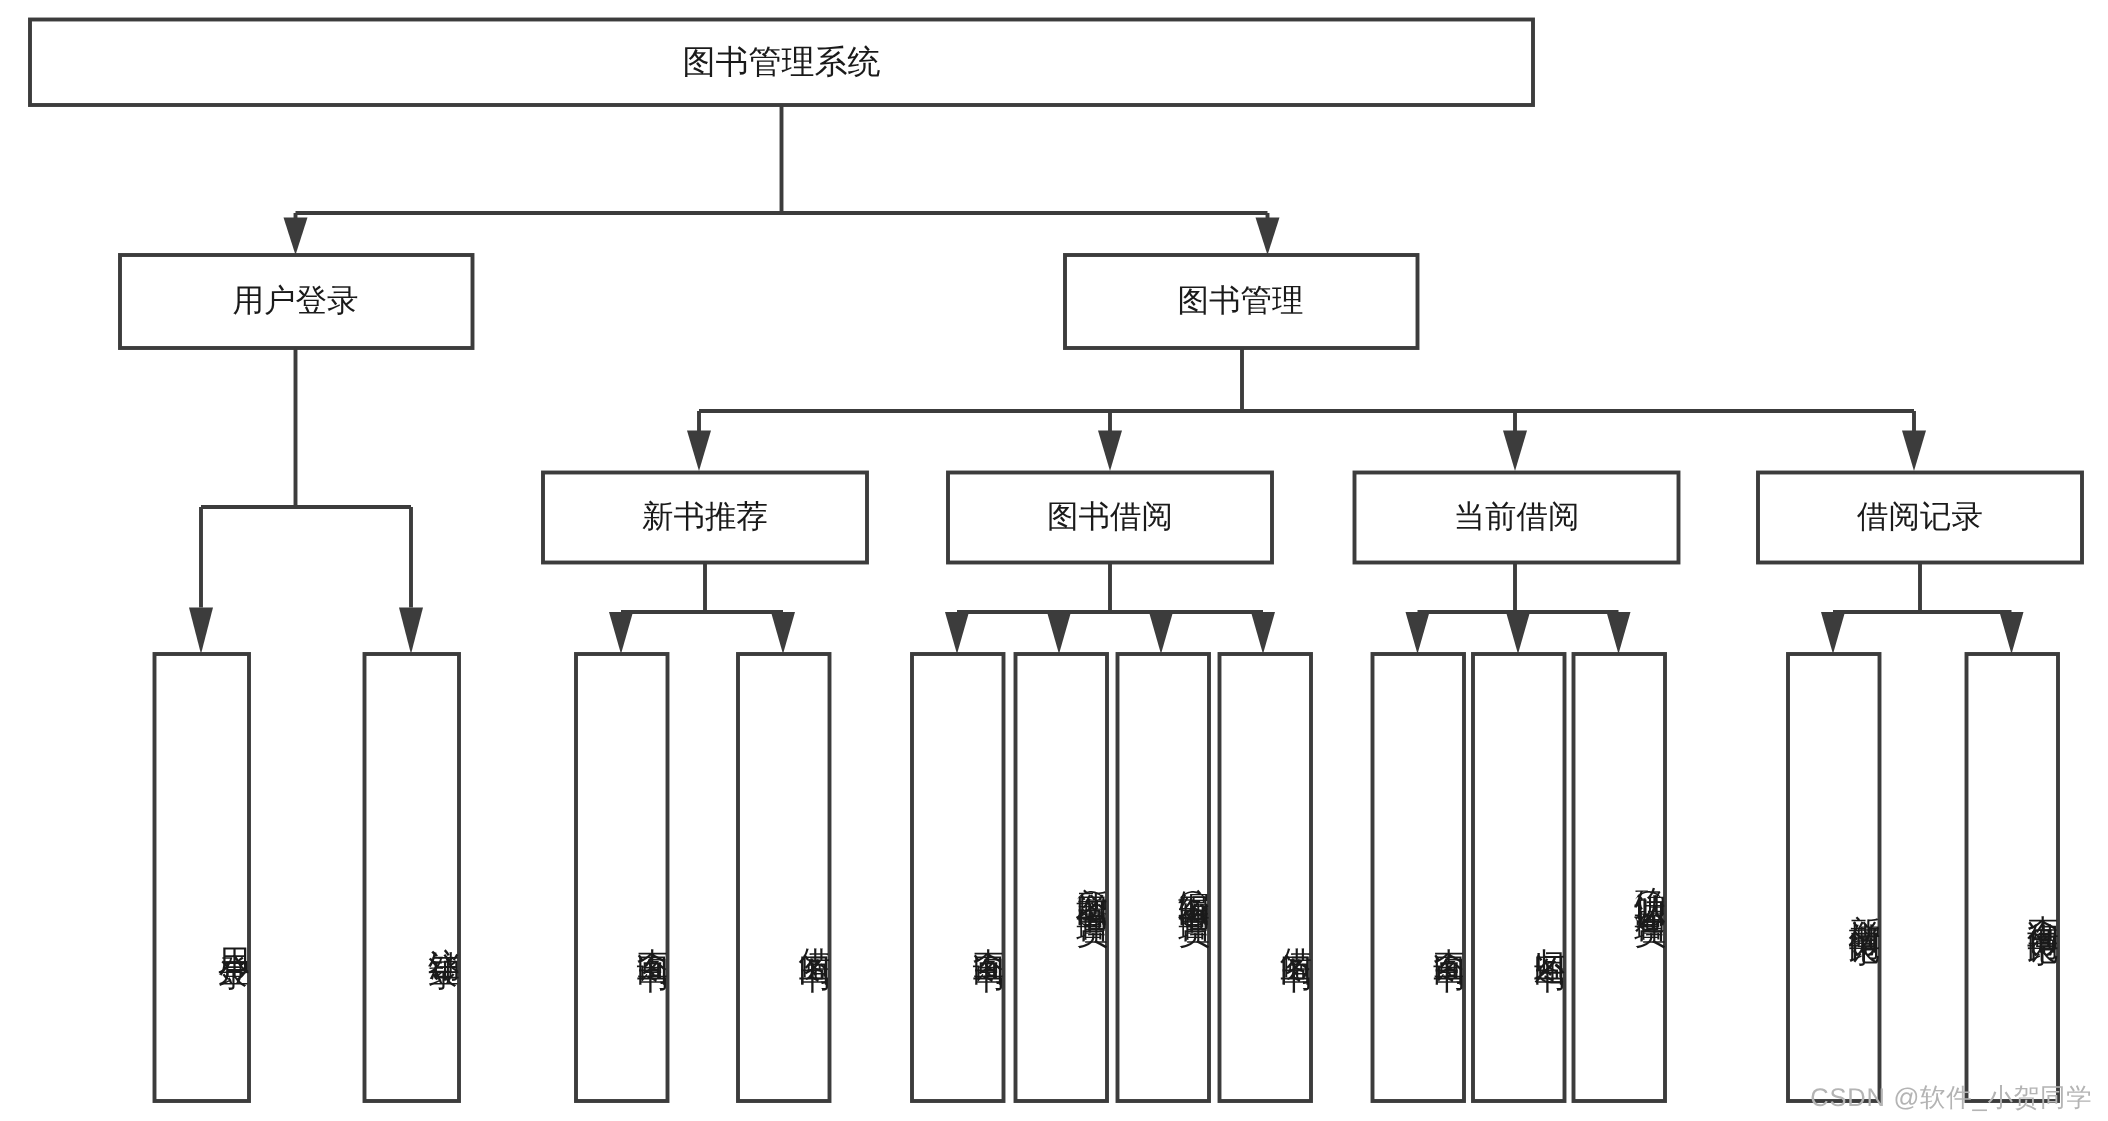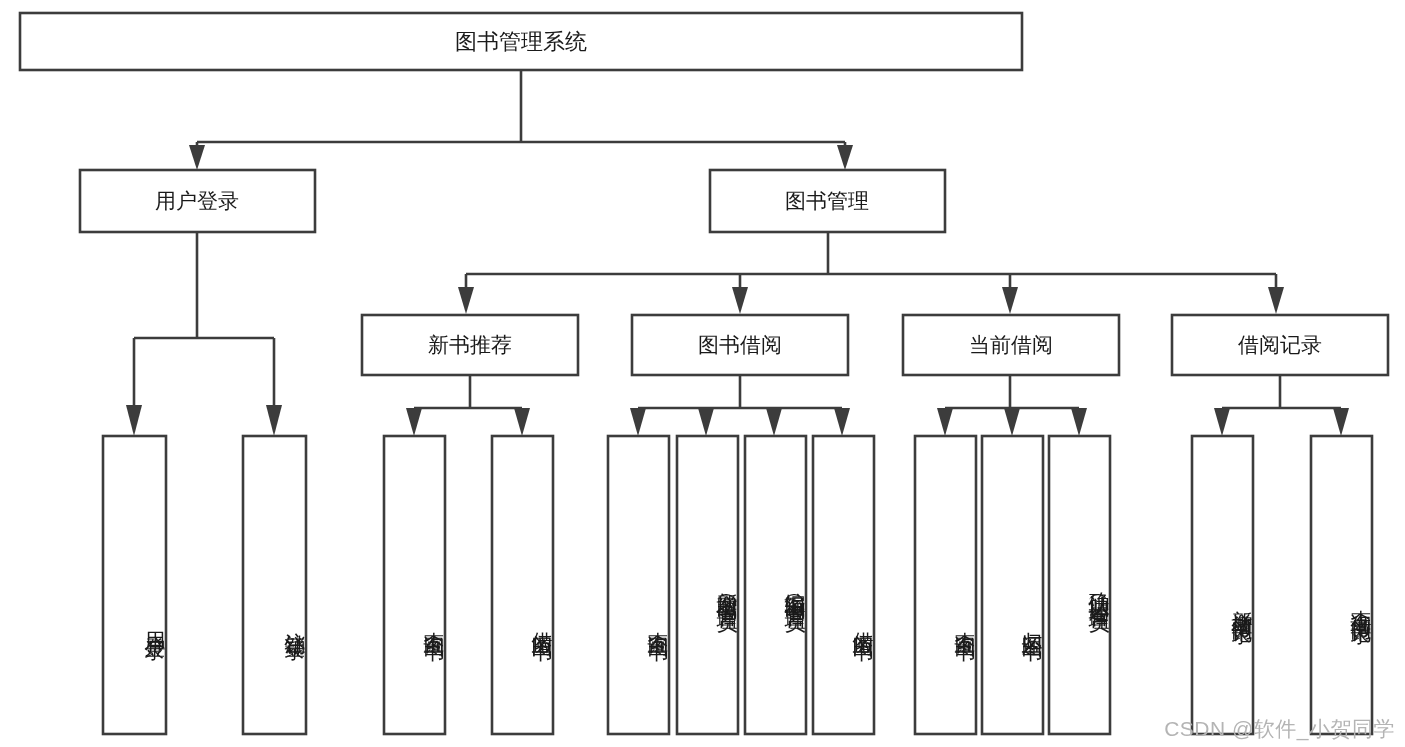--- a/index.html
+++ b/index.html
@@ -64,21 +64,21 @@
     line-height: 1.0;
     letter-spacing: 3px;
     white-space: nowrap;
     pointer-events: none;
   }
   .watermark {
     position: absolute;
     right: 10px;
     bottom: 4px;
     font-family: "Liberation Sans", "DejaVu Sans", sans-serif;
-    font-size: 21px;
+    font-size: 17px;
     color: #b4b4b4;
     letter-spacing: 0.5px;
     user-select: none;
     text-align: right;
   }
 </style>
 </head>
 <body>
 
 <div id="diagram-root">

